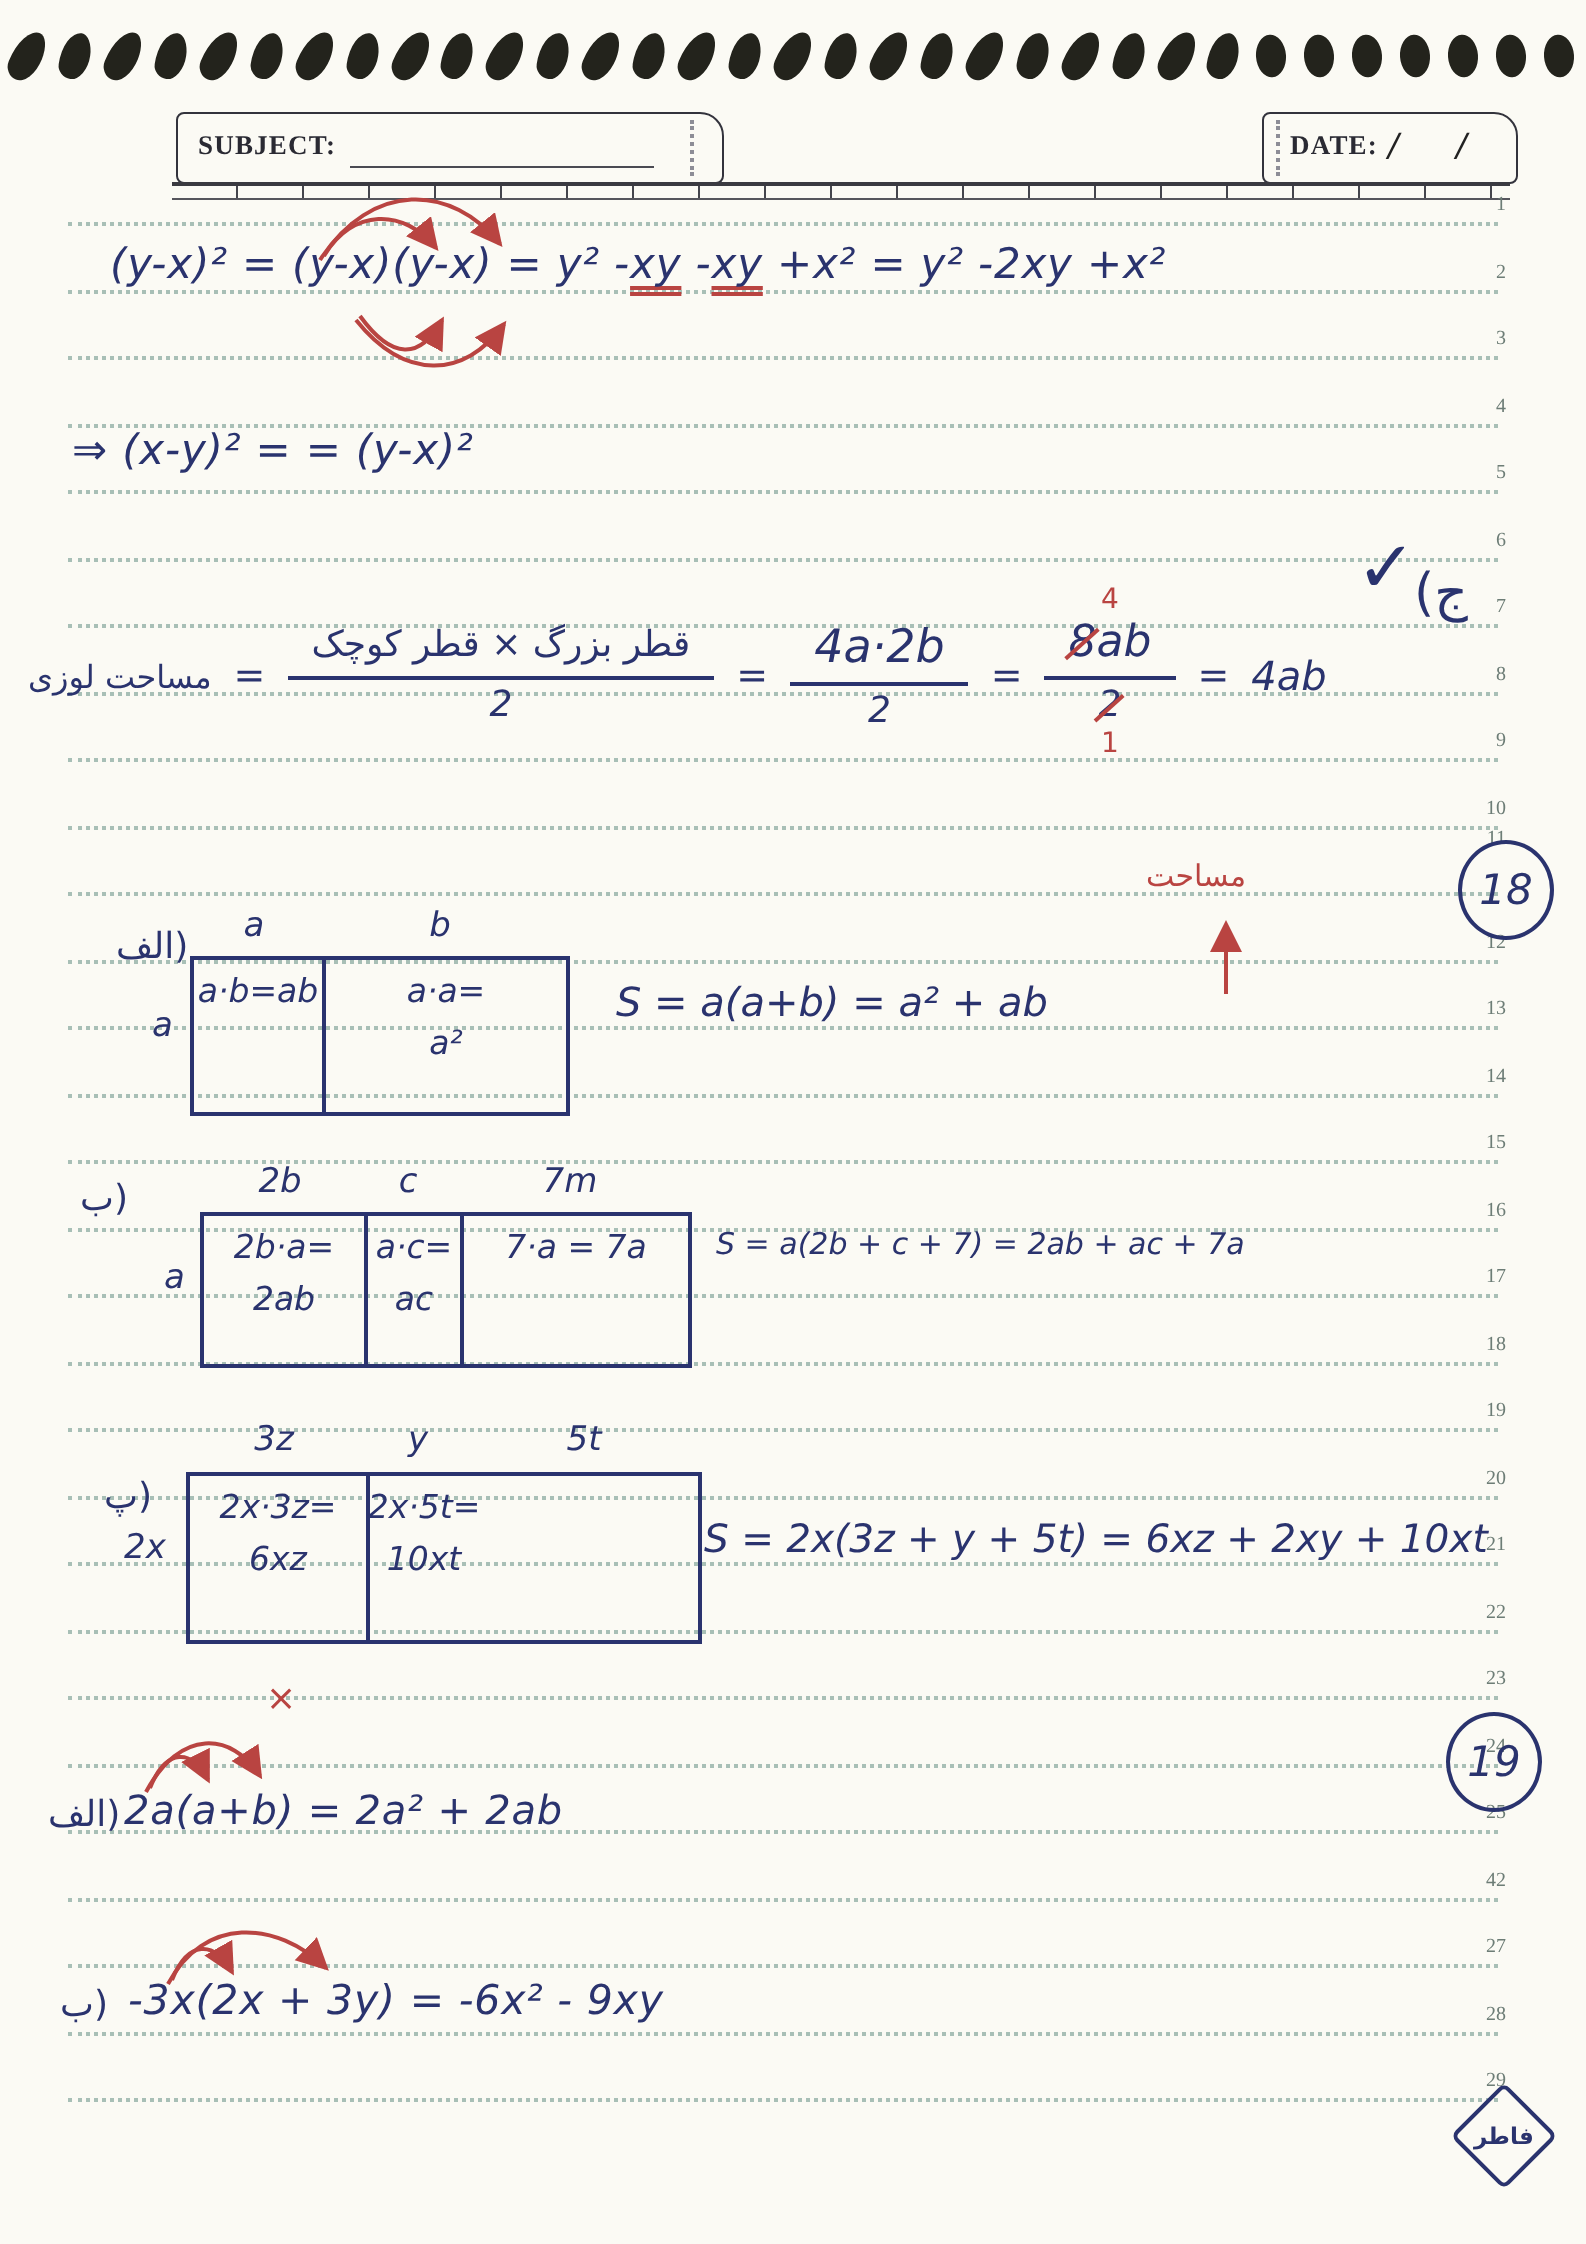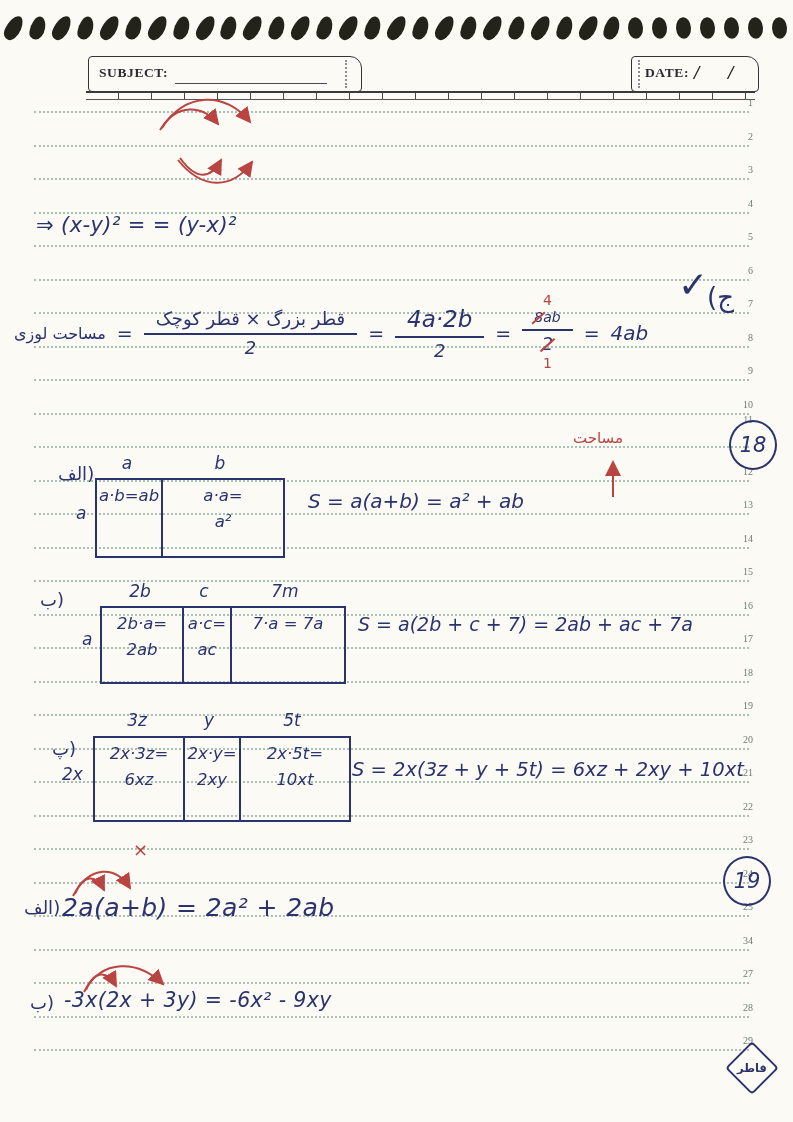--- a/index.html
+++ b/index.html
@@ -153,52 +153,55 @@
     <span class="lnum" style="top: 767px;">21</span>
     <div class="rule" style="top: 814.5px;"></div>
     <span class="lnum" style="top: 800.5px;">22</span>
     <div class="rule" style="top: 848px;"></div>
     <span class="lnum" style="top: 834px;">23</span>
     <div class="rule" style="top: 881.5px;"></div>
     <span class="lnum" style="top: 867.5px;">24</span>
     <div class="rule" style="top: 915px;"></div>
     <span class="lnum" style="top: 901px;">25</span>
     <div class="rule" style="top: 948.5px;"></div>
-    <span class="lnum" style="top: 934.5px;">34</span>
+    <span class="lnum" style="top: 934.5px;">42</span>
     <div class="rule" style="top: 982px;"></div>
     <span class="lnum" style="top: 968px;">27</span>
     <div class="rule" style="top: 1015.5px;"></div>
     <span class="lnum" style="top: 1001.5px;">28</span>
     <div class="rule" style="top: 1049px;"></div>
     <span class="lnum" style="top: 1035px;">29</span>
   </div>
 
 <div class="layer">
 
+  <div class="abs hw eqline" style="left:55px;top:120px;font-size:21px">
+    <span>(y-x)² = (y-x)(y-x) = y² -</span><span class="runder">xy</span><span> -</span><span class="runder">xy</span><span> +x² = y² -2xy +x²</span>
+  </div>
   <div class="abs hw eqline" style="left:36px;top:213px;font-size:21px">⇒ (x-y)² = = (y-x)²</div>
 
   <span class="abs ink" style="left:678px;top:264px;font-size:36px">✓</span>
   <span class="abs fa ink" style="left:707px;top:282px;font-size:26px">(ج</span>
 
   <div class="abs hw" style="left:14px;top:296px;display:flex;align-items:center;gap:11px">
     <span class="fa" style="font-size:16px">مساحت لوزی</span>
     <span style="font-size:19px">=</span>
     <span class="frac">
       <span class="num fa" style="font-size:18px">قطر بزرگ × قطر کوچک</span>
       <span class="den" style="font-size:18px">2</span>
     </span>
     <span style="font-size:19px">=</span>
     <span class="frac">
       <span class="num" style="font-size:23px">4a·2b</span>
       <span class="den" style="font-size:18px">2</span>
     </span>
     <span style="font-size:19px">=</span>
     <span class="frac" style="margin-top:-4px">
       <span class="red" style="font-size:14px;font-style:normal">4</span>
-      <span class="num" style="font-size:14px"><span class="xstrike">8</span><span>ab</span></span>
+      <span class="num" style="font-size:22px"><span class="xstrike">8</span><span>ab</span></span>
       <span class="den" style="font-size:18px"><span class="xstrike">2</span></span>
       <span class="red" style="font-size:14px;font-style:normal">1</span>
     </span>
     <span style="font-size:19px">=</span>
     <span style="font-size:20px">4ab</span>
   </div>
 
   <div class="circ" style="left:729px;top:420px">18</div>
   <span class="abs fa red" style="left:573px;top:429px;font-size:15px">مساحت</span>
 
@@ -237,53 +240,49 @@
         </div>
       <div class="c">
           <span>a·c=</span>
           <span>ac</span>
         </div>
       <div class="c">
           <span>7·a = 7a</span>
           <span></span>
         </div>
     </div>
-    <span class="eq" style="left:318px;top:30px;font-size:19px">S = a(2b + c + 7) = 2ab + ac + 7a</span>
+    <span class="eq" style="left:318px;top:30px;font-size:15px">S = a(2b + c + 7) = 2ab + ac + 7a</span>
   </div>
 
   <div class="abs" style="left:50px;top:712px">
     <span class="abs fa plabel" style="left:2px;top:26px">پ)</span>
     <div class="thead" style="left:43px;top:-2px;grid-template-columns:88px 56px 110px">
       <span>3z</span>
       <span>y</span>
       <span>5t</span>
     </div>
     <span class="rowlab" style="left:12px;top:52px">2x</span>
     <div class="htable" style="left:43px;top:24px;grid-template-columns:88px 56px 110px;height:82px">
       <div class="c">
           <span>2x·3z=</span>
           <span>6xz</span>
         </div>
       <div class="c">
-          <span>2x·y=</span>
-          <span>2xy</span>
-        </div>
-      <div class="c">
           <span>2x·5t=</span>
           <span>10xt</span>
         </div>
     </div>
     <span class="eq" style="left:302px;top:46px;font-size:19.5px">S = 2x(3z + y + 5t) = 6xz + 2xy + 10xt</span>
   </div>
 
   <div class="circ" style="left:723px;top:856px">19</div>
   <span class="abs red" style="left:133px;top:839px;font-size:18px">×</span>
 
   <span class="abs fa plabel" style="left:24px;top:897px">الف)</span>
-  <span class="abs hw eqline" style="left:62px;top:893px;font-size:25px">2a(a+b) = 2a² + 2ab</span>
+  <span class="abs hw eqline" style="left:62px;top:893px;font-size:20px">2a(a+b) = 2a² + 2ab</span>
 
   <span class="abs fa plabel" style="left:30px;top:992px">ب)</span>
   <span class="abs hw eqline" style="left:64px;top:988px;font-size:20.5px">-3x(2x + 3y) = -6x² - 9xy</span>
 
   <div id="stamp">
       <span class="fa">فاطر</span>
     </div>
 </div>
 
 <svg id="redsvg" width="793" height="1122" viewBox="0 0 793 1122">

